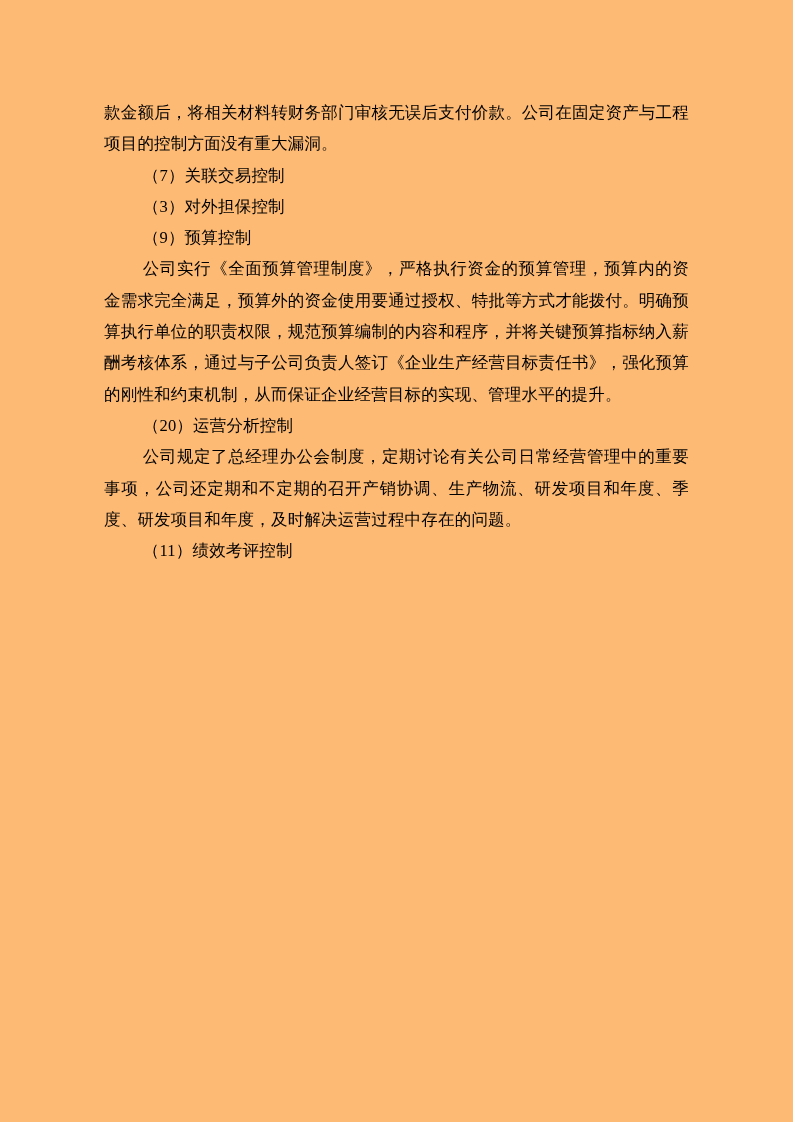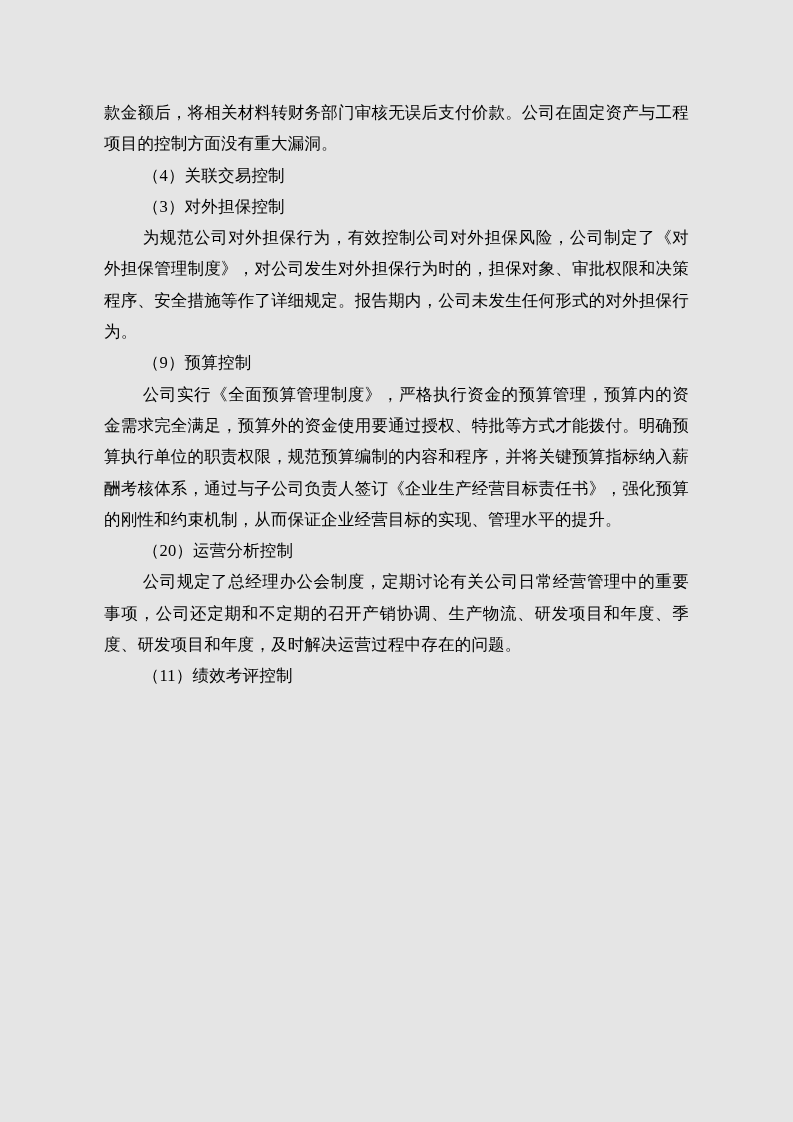--- a/index.html
+++ b/index.html
@@ -11,21 +11,21 @@
     width: 793px;
     height: 1122px;
     box-sizing: border-box;
     overflow: hidden;
   }
   .page {
     width: 793px;
     height: 1122px;
     box-sizing: border-box;
     padding: 97px 104px 0 104px;
-    background: #e5e5e5;
+    background: #fdba74;
     font-family: "Liberation Serif", "DejaVu Serif", serif;
     font-size: 16.5px;
     color: #000000;
     -webkit-font-smoothing: antialiased;
   }
   .page p {
     margin: 0;
     padding: 0;
     line-height: 31.3px;
     text-align: justify;
@@ -35,21 +35,20 @@
   }
   .page p.indent {
     text-indent: 2.35em;
   }
 </style>
 </head>
 <body>
 
 <div class="page">
   <p>款金额后，将相关材料转财务部门审核无误后支付价款。公司在固定资产与工程项目的控制方面没有重大漏洞。</p>
-  <p class="indent">（4）关联交易控制</p>
+  <p class="indent">（7）关联交易控制</p>
   <p class="indent">（3）对外担保控制</p>
-  <p class="indent">为规范公司对外担保行为，有效控制公司对外担保风险，公司制定了《对外担保管理制度》，对公司发生对外担保行为时的，担保对象、审批权限和决策程序、安全措施等作了详细规定。报告期内，公司未发生任何形式的对外担保行为。</p>
   <p class="indent">（9）预算控制</p>
   <p class="indent">公司实行《全面预算管理制度》，严格执行资金的预算管理，预算内的资金需求完全满足，预算外的资金使用要通过授权、特批等方式才能拨付。明确预算执行单位的职责权限，规范预算编制的内容和程序，并将关键预算指标纳入薪酬考核体系，通过与子公司负责人签订《企业生产经营目标责任书》，强化预算的刚性和约束机制，从而保证企业经营目标的实现、管理水平的提升。</p>
   <p class="indent">（20）运营分析控制</p>
   <p class="indent">公司规定了总经理办公会制度，定期讨论有关公司日常经营管理中的重要事项，公司还定期和不定期的召开产销协调、生产物流、研发项目和年度、季度、研发项目和年度，及时解决运营过程中存在的问题。</p>
   <p class="indent">（11）绩效考评控制</p>
 </div>
 
 </body></html>

